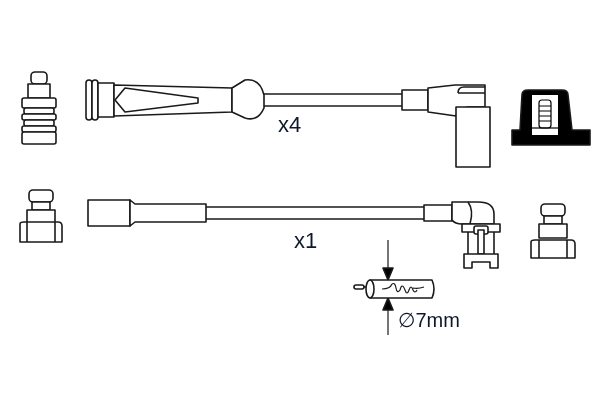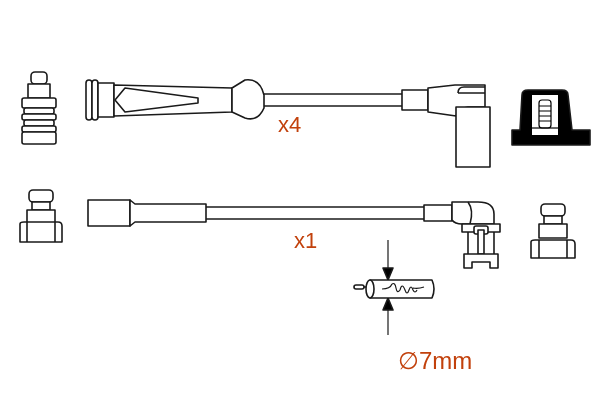--- a/index.html
+++ b/index.html
@@ -1,20 +1,20 @@
 <!DOCTYPE html>
 <html><head>
   <meta charset="utf-8">
   <style>
     html, body { margin: 0; padding: 0; background: #ffffff; }
     body { width: 600px; height: 400px; position: relative; overflow: hidden; font-family: "Liberation Sans", sans-serif; }
     svg { position: absolute; left: 0; top: 0; }
-    .lbl { position: absolute; font-family: "Liberation Sans", sans-serif; color: #c2410c; }
+    .lbl { position: absolute; font-family: "Liberation Sans", sans-serif; color: #0f172a; }
     .qty { font-size: 22px; }
-    .dim { font-size: 24px; margin-top: 39px; }
+    .dim { font-size: 20px; }
   </style>
 </head>
 <body>
 
 <svg width="600" height="400" viewBox="0 0 600 400">
   <g fill="#fff" stroke="#1a1a1a" stroke-width="1.6" stroke-linejoin="round">
 
     <g>
       <rect x="31" y="72" width="16" height="12" rx="4"></rect>
       <rect x="28" y="84" width="22" height="14"></rect>

